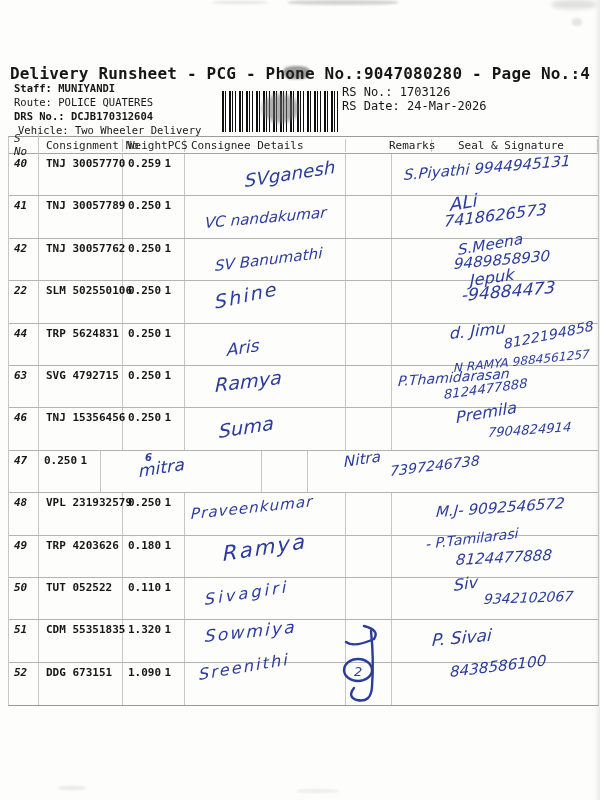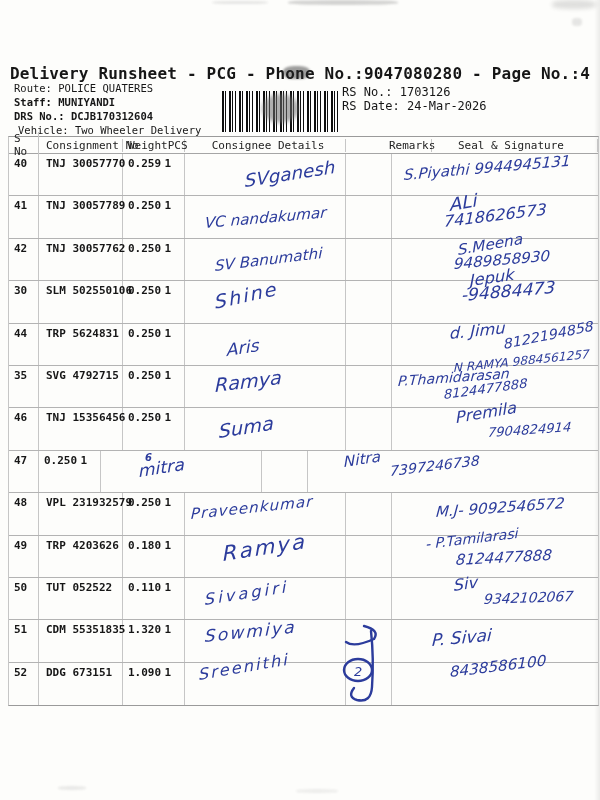--- a/index.html
+++ b/index.html
@@ -31,21 +31,21 @@
   .sheet{position:absolute;left:8px;top:136px;width:589px;
          border-top:1px solid #9a9a9a;border-bottom:1px solid #9a9a9a;
          border-left:1px solid #c6c6c6;border-right:1px solid #c6c6c6;}
   .trow,.thead{display:flex;width:100%;box-sizing:border-box;}
   .thead{height:17px;align-items:center;font-size:10.5px;color:#222;
          border-bottom:1px solid #a5a5a5;}
   .trow{height:42.4px;border-bottom:1px solid #b3b3b3;position:relative;}
   .trow:last-child{border-bottom:none;}
   .cell{box-sizing:border-box;border-right:1px solid #c6c6c6;position:relative;
         font-size:11px;font-weight:bold;padding-top:3px;}
-  .c-sno{width:30px;padding-left:5px;}
+  .c-sno{width:30px;padding-left:5px;font-style:italic;}
   .c-cons{width:84px;padding-left:7px;white-space:pre;}
   .c-wp{width:62px;display:flex;justify-content:space-between;padding-left:5px;padding-right:13px;}
   .c-consignee{width:161px;}
   .c-remarks{width:46px;}
   .c-seal{flex:1;border-right:none;}
   .thead .cell{font-weight:normal;border-right:1px solid #c6c6c6;padding-top:0;}
   .thead .c-seal{padding-left:26px;}
   
   .hw{position:absolute;font-family:"DejaVu Sans",sans-serif;font-style:italic;
       color:#2c3c9c;white-space:nowrap;transform-origin:left center;font-weight:normal;}
@@ -63,42 +63,42 @@
   <div class="smudge" style="left:552px;top:0;width:44px;height:9px;opacity:.16;filter:blur(2px);"></div>
   <div class="smudge" style="left:572px;top:18px;width:10px;height:8px;opacity:.12;filter:blur(1px);"></div>
   <div class="smudge" style="left:58px;top:786px;width:28px;height:4px;opacity:.1;filter:blur(1px);"></div>
   <div class="smudge" style="left:296px;top:789px;width:42px;height:4px;opacity:.08;filter:blur(1px);"></div>
   <div class="edge-shade"></div>
 
   <div class="doc-subtitle">Delivery Runsheet - PCG - Phone No.:9047080280 - Page No.:4</div>
   <div class="subtitle-smudge"></div>
 
   <div class="info-left">
+    <div class="ln b"><span>Staff:</span> <span>MUNIYANDI</span></div>
     <div class="ln"><span>Route:</span> <span>POLICE QUATERES</span></div>
-    <div class="ln b"><span>Staff:</span> <span>MUNIYANDI</span></div>
     <div class="ln b"><span>DRS No.:</span> <span>DCJB170312604</span></div>
     <div class="ln" style="padding-left:4px;"><span>Vehicle:</span> <span>Two Wheeler Delivery</span></div>
   </div>
 
   <div class="barcode"></div>
 
   <div class="info-right">
     <div class="ln"><span>RS No.:</span> <span>1703126</span></div>
     <div class="ln"><span>RS Date:</span> <span>24-Mar-2026</span></div>
   </div>
 
   <div class="sheet">
     <div class="thead">
       <div class="cell c-sno">S No</div>
       <div class="cell c-cons">Consignment No</div>
       <div class="cell c-wp">
         <span>Weight</span>
         <span>PCS</span>
       </div>
-      <div class="cell c-consignee" style="padding-left:6px;text-align:center;">Consignee Details</div>
+      <div class="cell c-consignee" style="padding-left:6px;">Consignee Details</div>
       <div class="cell c-remarks" style="padding-left:3px;margin-left:40px;">Remarks</div>
       <div class="cell c-seal">Seal &amp; Signature</div>
     </div>
     <div>
         <div class="trow">
     <div class="cell c-sno">40</div>
     <div class="cell c-cons">TNJ 30057770</div>
     <div class="cell c-wp">
       <span>0.259</span>
       <span>1</span>
@@ -137,21 +137,21 @@
     <div class="cell c-consignee">
             <span class="hw" style="left: 30px; top: 18px; font-size: 15px; transform: skewX(-8deg) rotate(-7deg);">SV Banumathi</span>
           </div>
     <div class="cell c-remarks"></div>
     <div class="cell c-seal">
             <span class="hw" style="left: 66px; top: 2px; font-size: 15px; transform: skewX(-8deg) rotate(-10deg);">S.Meena</span>
             <span class="hw" style="left: 62px; top: 16px; font-size: 15px; transform: skewX(-8deg) rotate(-5deg);">9489858930</span>
           </div>
   </div>
         <div class="trow">
-    <div class="cell c-sno">30</div>
+    <div class="cell c-sno">22</div>
     <div class="cell c-cons">SLM 502550106</div>
     <div class="cell c-wp">
       <span>0.250</span>
       <span>1</span>
     </div>
     <div class="cell c-consignee">
             <span class="hw" style="left: 30px; top: 10px; font-size: 19px; transform: skewX(-8deg) rotate(-13deg); letter-spacing: 2px;">Shine</span>
           </div>
     <div class="cell c-remarks"></div>
     <div class="cell c-seal">
@@ -169,21 +169,21 @@
     <div class="cell c-consignee">
             <span class="hw" style="left: 42px; top: 16px; font-size: 17px; transform: skewX(-8deg) rotate(-9deg);">Aris</span>
           </div>
     <div class="cell c-remarks"></div>
     <div class="cell c-seal">
             <span class="hw" style="left: 58px; top: 0px; font-size: 16px; transform: skewX(-8deg) rotate(-6deg);">d. Jimu</span>
             <span class="hw" style="left: 112px; top: 12px; font-size: 14px; transform: skewX(-8deg) rotate(-12deg);">8122194858</span>
           </div>
   </div>
         <div class="trow">
-    <div class="cell c-sno">35</div>
+    <div class="cell c-sno">63</div>
     <div class="cell c-cons">SVG 4792715</div>
     <div class="cell c-wp">
       <span>0.250</span>
       <span>1</span>
     </div>
     <div class="cell c-consignee">
             <span class="hw" style="left: 30px; top: 8px; font-size: 19px; transform: skewX(-8deg) rotate(-7deg);">Ramya</span>
           </div>
     <div class="cell c-remarks"></div>
     <div class="cell c-seal">

